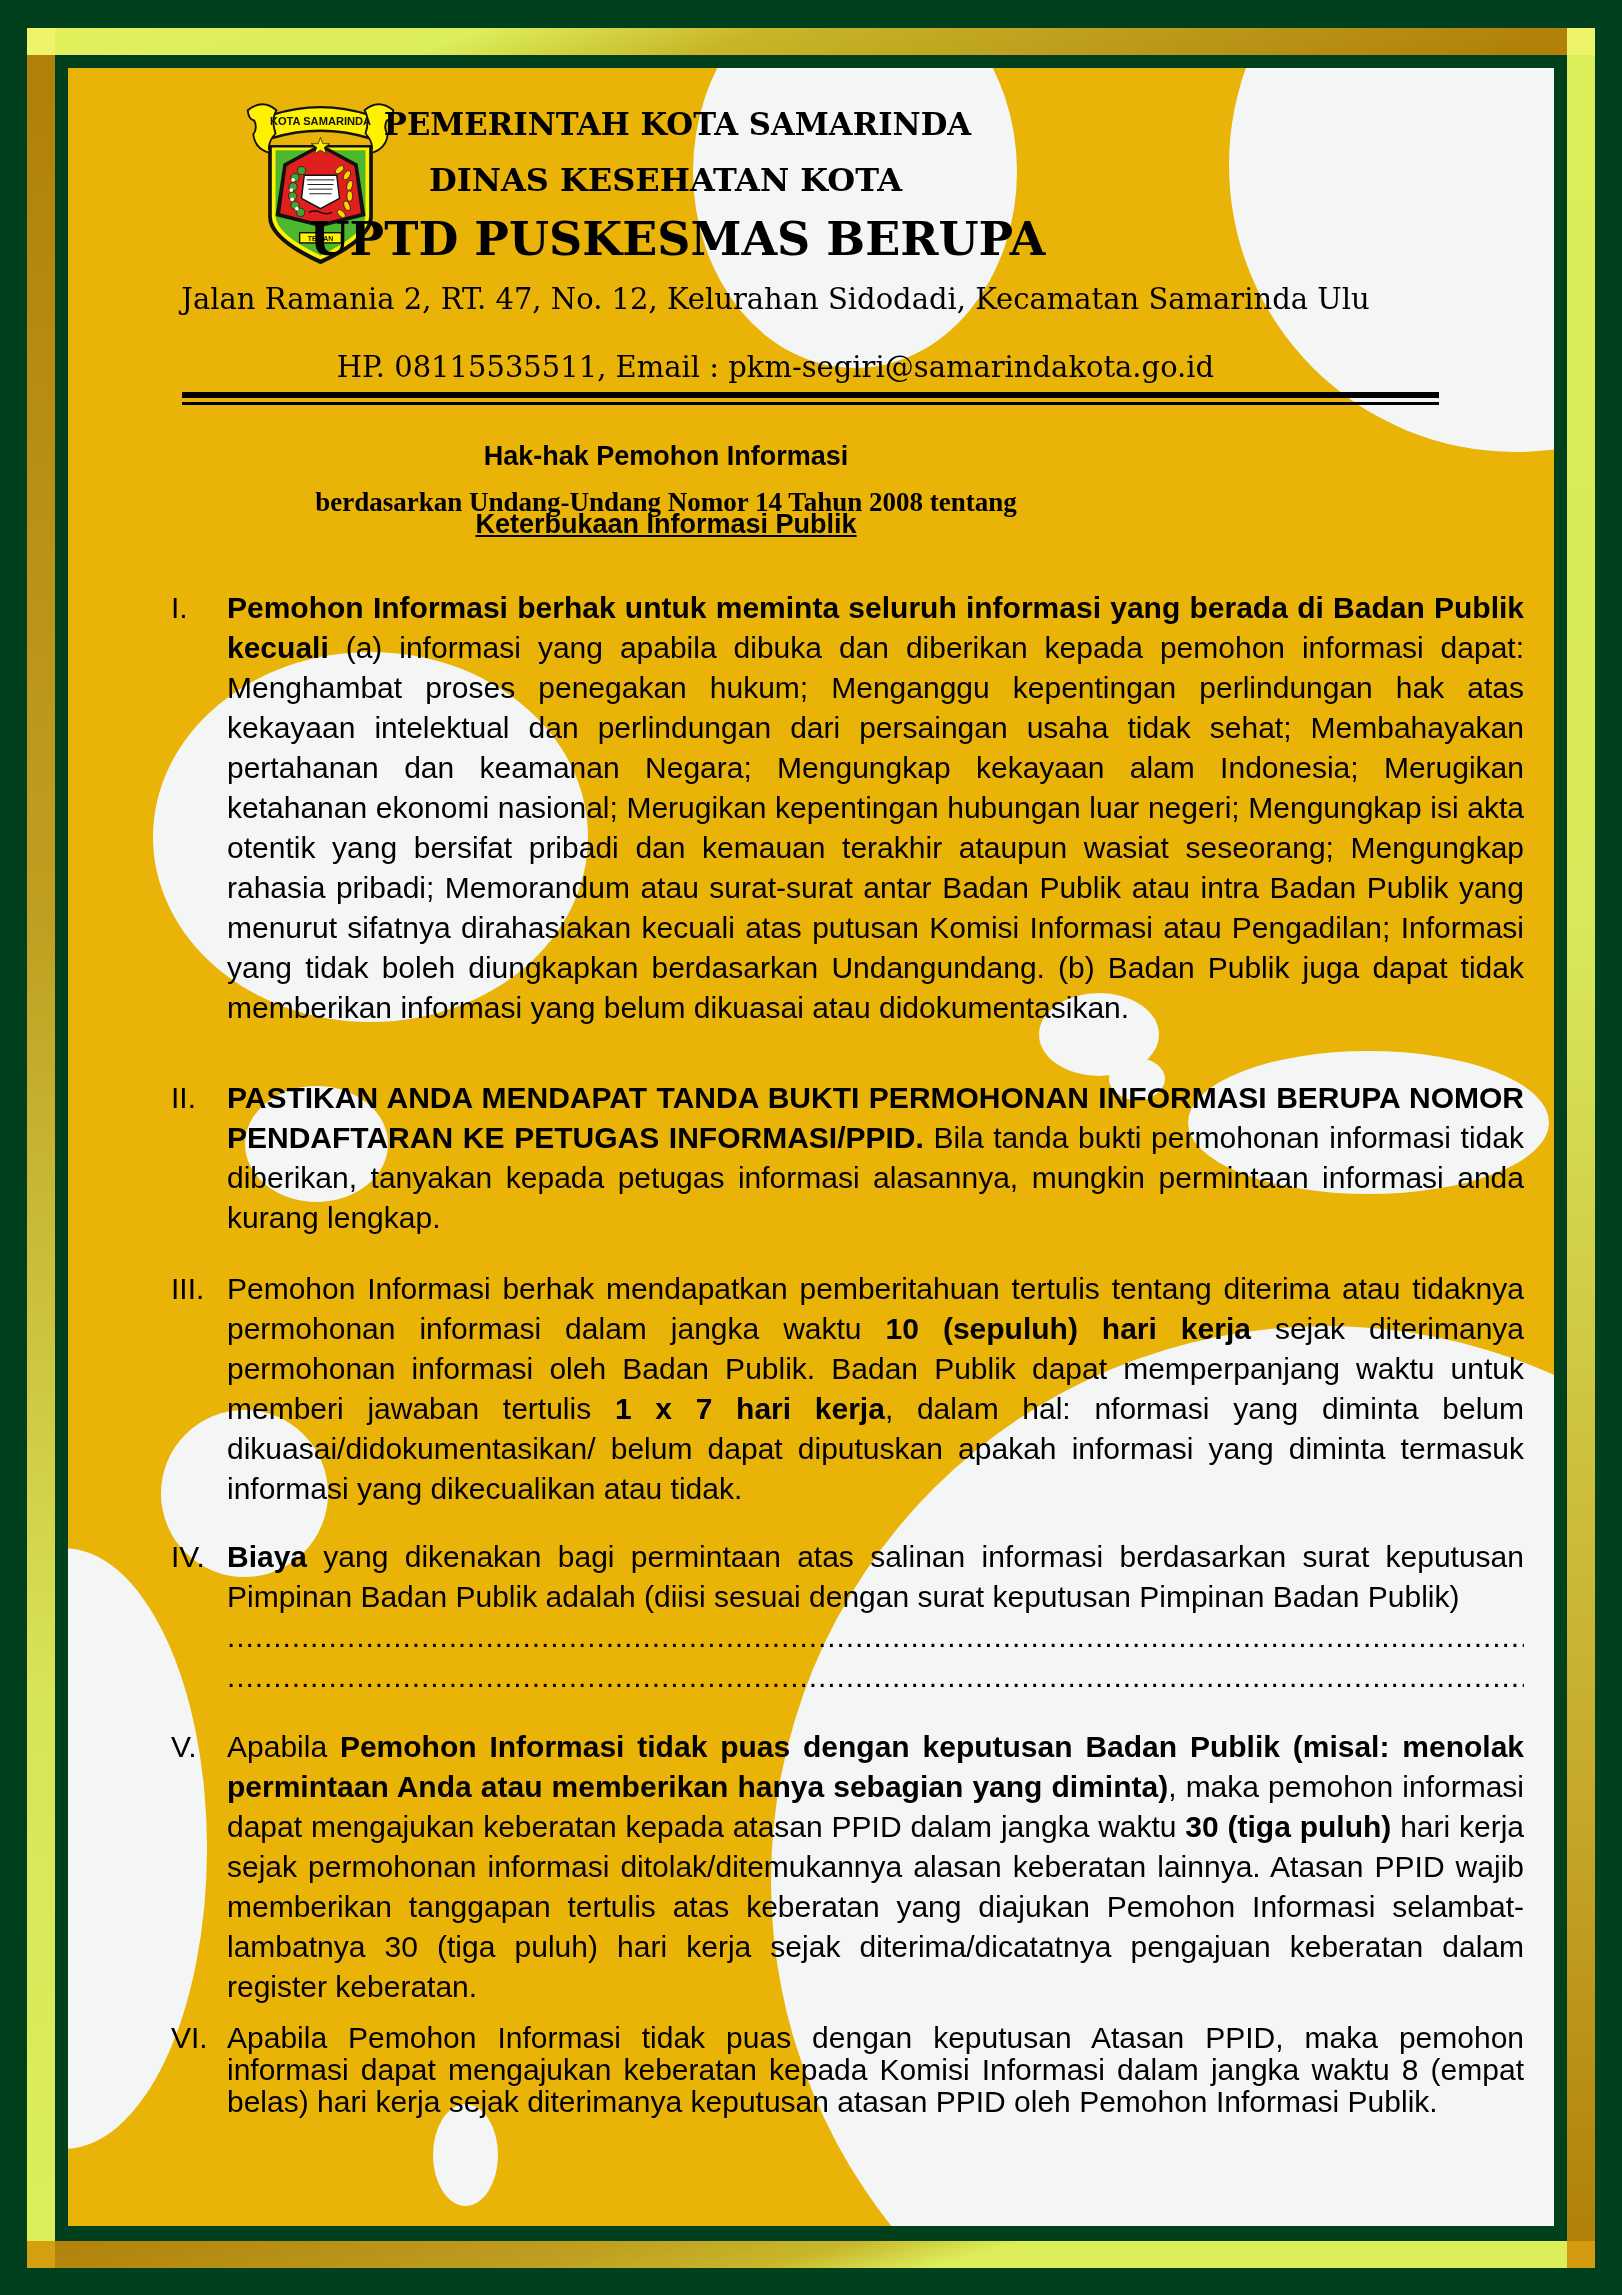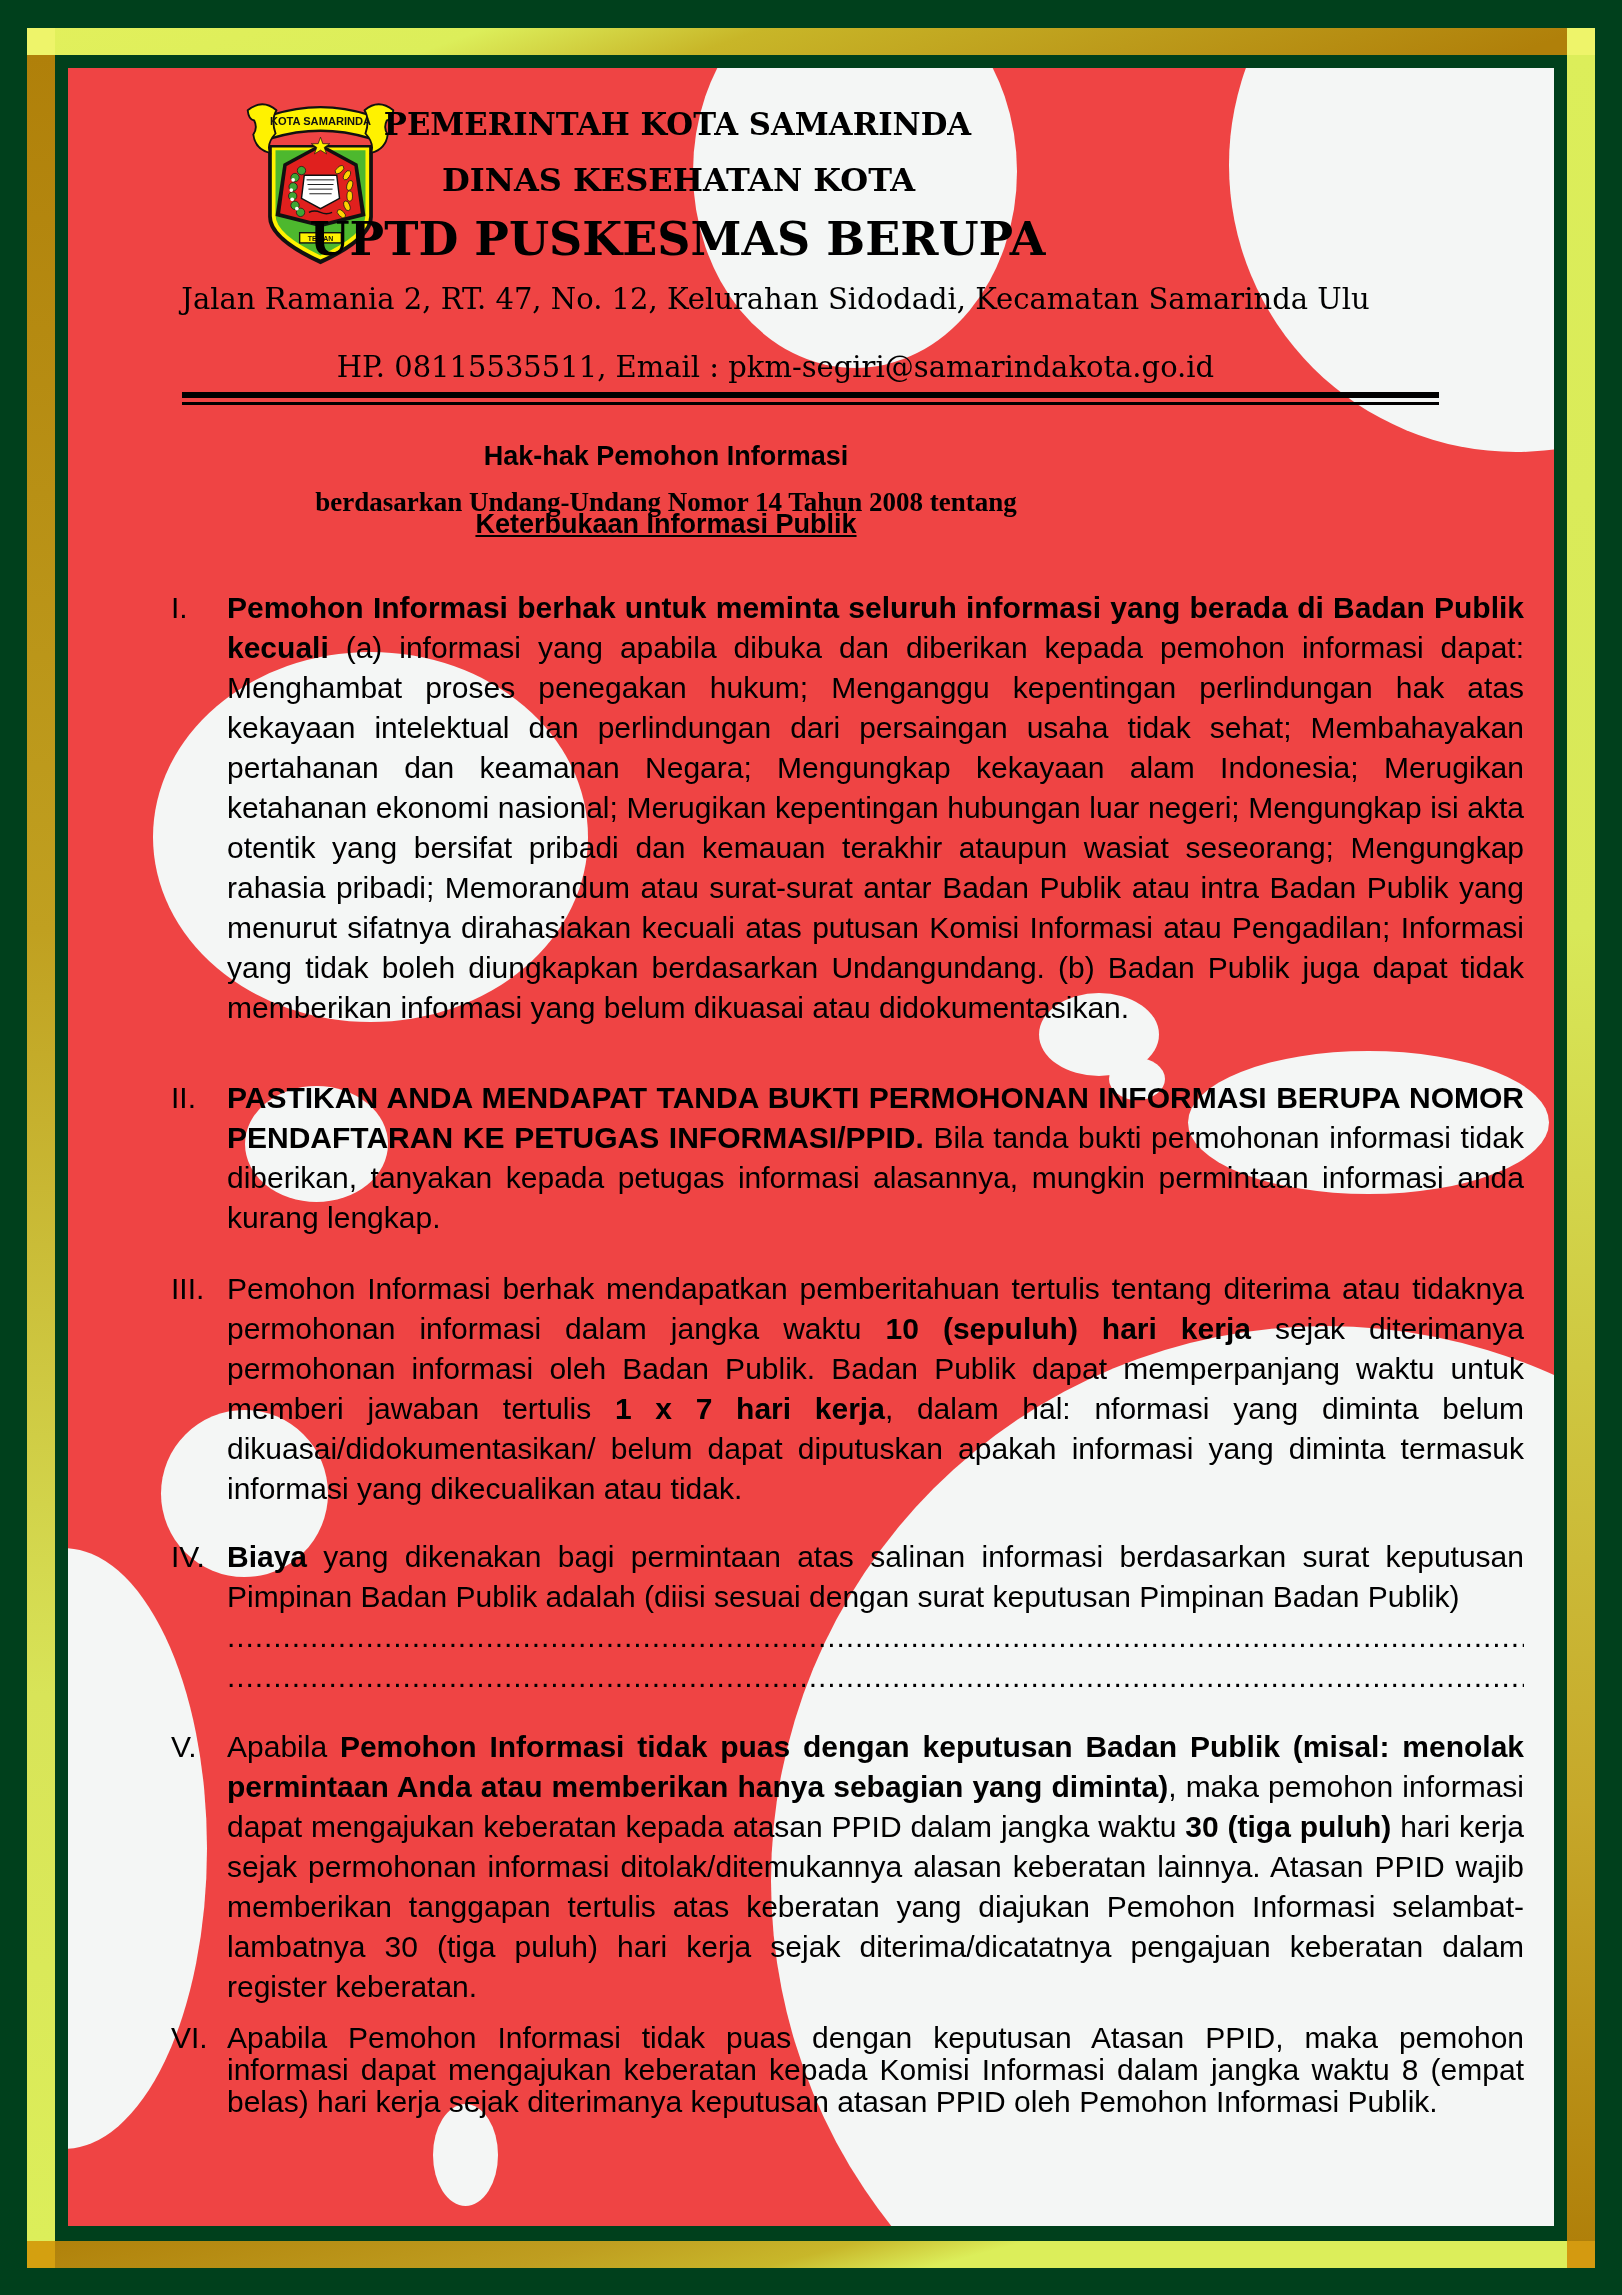--- a/index.html
+++ b/index.html
@@ -17,29 +17,29 @@
   .gold-left { left: 27px; background: linear-gradient(180deg, #b0800a 0%, #c0a020 40%, #d8e458 75%, #dcee5a 100%); }
   .gold-right { left: 1567px; background: linear-gradient(180deg, #dcee5a 0%, #d8e858 40%, #c6a82a 80%, #b0800a 100%); }
   .corner { position: absolute; width: 28px; height: 27px; }
   .c-tl { left: 27px; top: 28px; background: #eef46a; }
   .c-tr { left: 1567px; top: 28px; background: #eef46a; }
   .c-bl { left: 27px; top: 2241px; background: #d4a010; }
   .c-br { left: 1567px; top: 2241px; background: #d49a10; }
 
   .page {
     position: absolute; left: 68px; top: 68px; width: 1486px; height: 2158px;
-    background: #ef4444; overflow: hidden;
+    background: #eab308; overflow: hidden;
   }
   .blob { position: absolute; border-radius: 50%; background: #f4f6f5; }
 
   
   .logo { position: absolute; left: 176px; top: 33px; width: 153px; height: 167px; }
   .hdr { position: absolute; left: 0; width: 1486px; text-align: center; font-family: "DejaVu Serif", serif; font-weight: bold; color: #000; white-space: nowrap; }
   .hdr-1 { top: 37px; font-size: 32px; transform: scaleX(0.96); left: 124px; width: 971px; }
-  .hdr-2 { top: 93px; font-size: 32px; left: 125px; width: 971px; }
+  .hdr-2 { top: 93px; font-size: 32px; left: 112px; width: 971px; }
   .hdr-3 { top: 144px; font-size: 46px; left: 124px; width: 971px; }
   .addr { position: absolute; left: 0; width: 1486px; text-align: center; font-family: "DejaVu Serif", serif; font-size: 29px; white-space: nowrap; left: 106px; width: 1203px; }
   .addr-1 { top: 214px; }
   .addr-2 { top: 282px; }
   .rule-thick { position: absolute; left: 114px; width: 1257px; top: 324px; height: 6px; background: #000; }
   .rule-thin { position: absolute; left: 114px; width: 1257px; top: 334px; height: 3.2px; background: #000; }
 
   
   .title { position: absolute; left: 0; width: 1196px; text-align: center; font-weight: bold; font-size: 27px; line-height: 34px; }
   .title-1 { top: 371px; }

